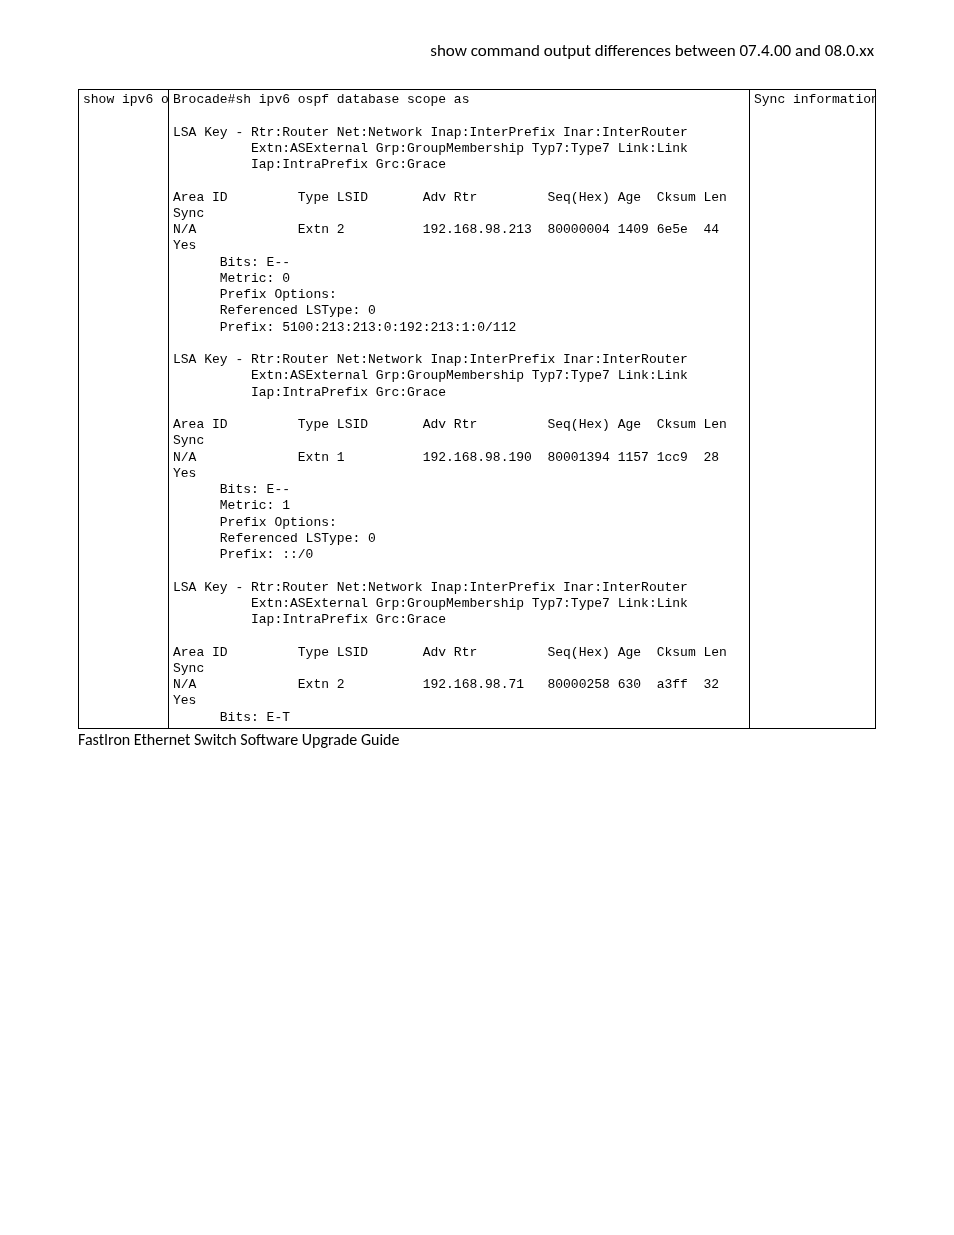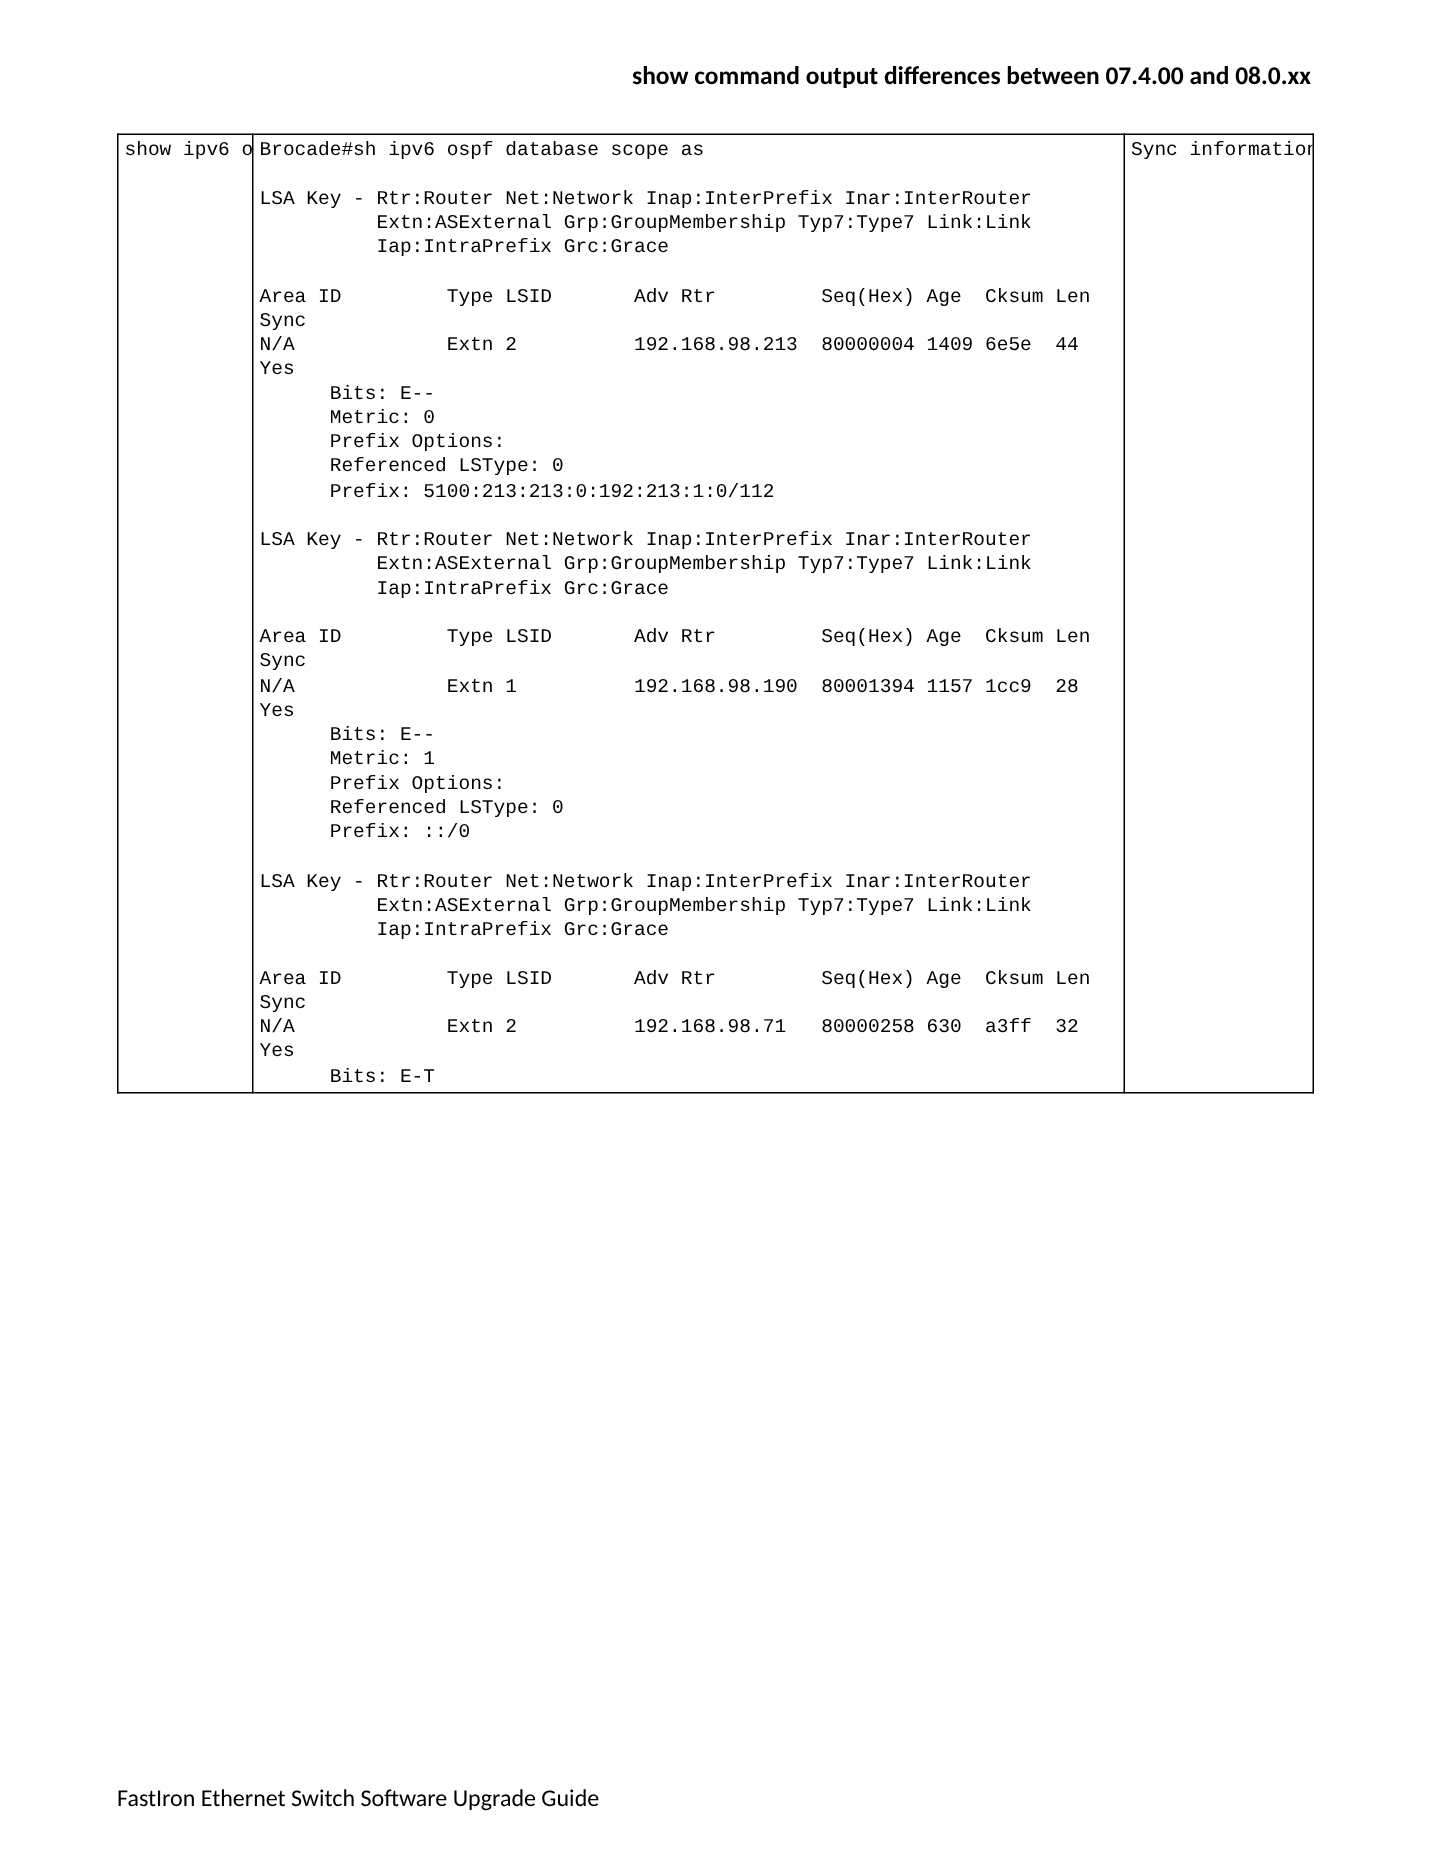--- a/index.html
+++ b/index.html
@@ -11,21 +11,21 @@
     width: 954px;
   }
   .page {
     padding: 40px 78px 40px 78px;
     box-sizing: border-box;
     width: 954px;
   }
   .page-header {
     text-align: right;
     font-size: 17px;
-    font-weight: 700;
+    font-weight: 400;
     margin-bottom: 28px;
     padding-right: 2px;
   }
   table.main {
     border-collapse: collapse;
     width: 100%;
     table-layout: fixed;
   }
   table.main td {
     border: 1px solid #000;
@@ -39,21 +39,20 @@
   }
   col.c1 { width: 90px; }
   col.c2 { width: auto; }
   col.c3 { width: 126px; }
   td.noteCell {
     font-family: Arial, sans-serif;
     font-size: 13px;
     white-space: normal;
   }
   .footer {
-    margin-top: 460px;
     font-size: 16px;
     line-height: 1.35;
   }
 </style>
 </head>
 <body>
 
 <div class="page">
 
   <div class="page-header">show command output differences between 07.4.00 and 08.0.xx</div>

